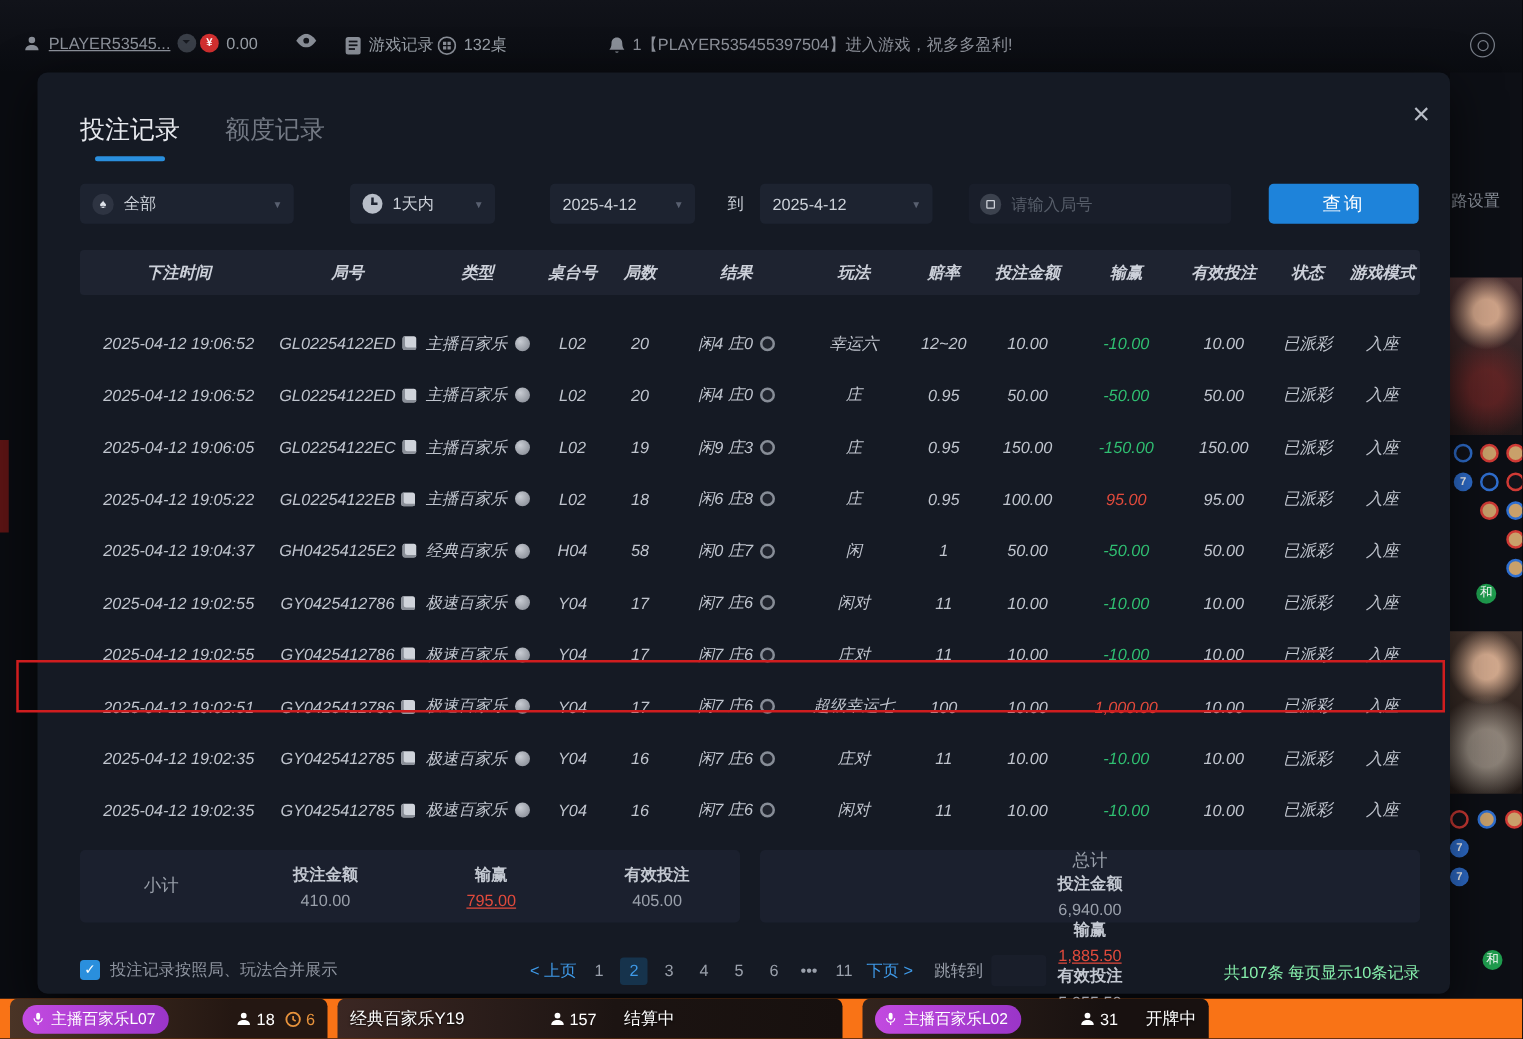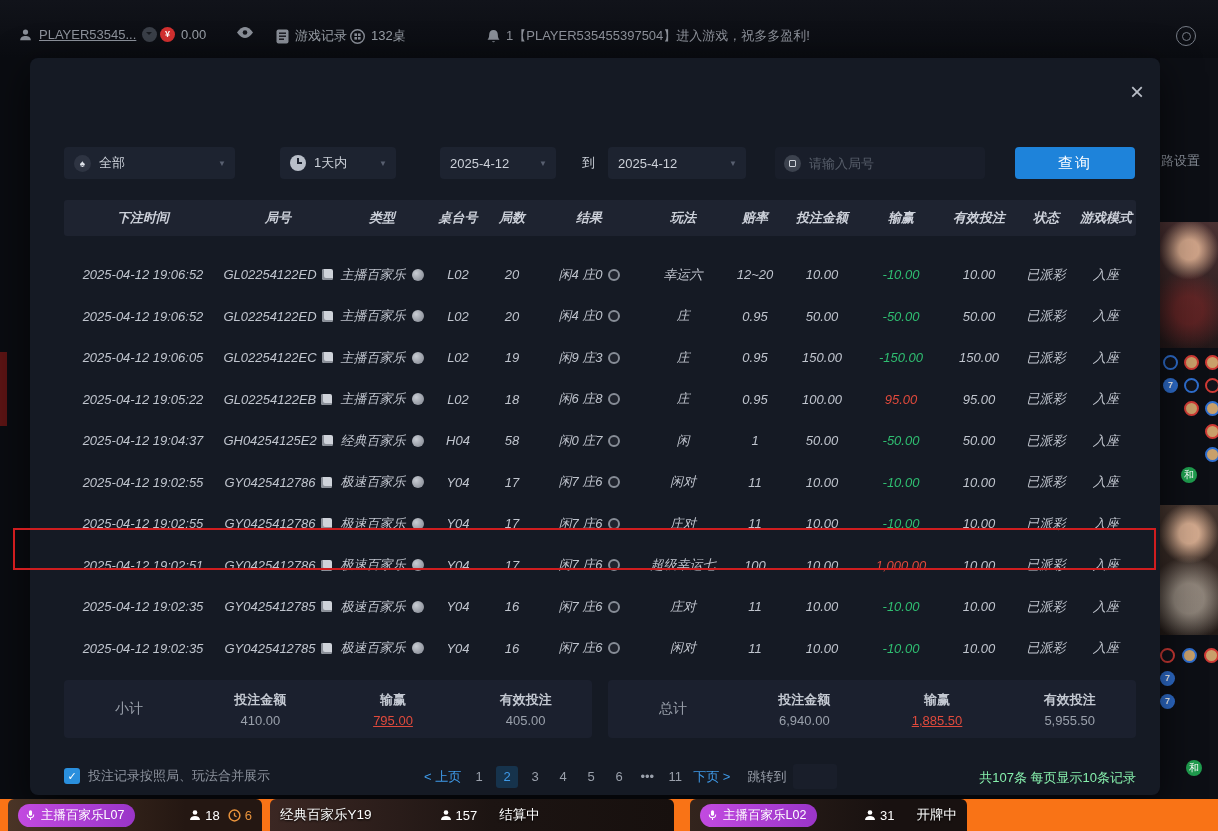--- a/index.html
+++ b/index.html
@@ -70,21 +70,21 @@
   .td .rinfo { display:inline-block; width:12px; height:12px; border-radius:50%; border:2.5px solid #878d97; background:#20242e; margin-left:5px; vertical-align:-2px; }
   .td.win  { color:#e14a3c; }
   .td.loss { color:#2fbe71; }
 
   
   .highlight-box { position:absolute; left:13px; top:528px; width:1143px; height:42px; border:2px solid #cf1d1f; z-index:60; pointer-events:none; }
 
   
   .sumrow { position:absolute; left:0; top:622px; width:1130px; }
   .sumbox { position:absolute; top:0; width:528px; height:58px; background:#1b202e; border-radius:4px; display:flex; align-items:center; }
-  .sumbox.left { left:34px; } .sumbox.right { left:578px; }
+  .sumbox.left { left:34px; } .sumbox.right { left:578px;flex-direction:column; }
   .sumlabel { width:130px; text-align:center; color:#9aa0ab; font-size:14px; }
   .sumcol { flex:1; text-align:center; }
   .sumhead { color:#c3c8d1; font-size:13px; font-weight:bold; }
   .sumval { color:#9aa0ab; font-size:13px; margin-top:4px; }
   .sumval.red { color:#e14a3c;text-decoration:underline; }
 
   
   .foot { position:absolute; left:0; top:706px; width:1130px; height:28px; }
   .merge { position:absolute; left:34px; top:3px; display:flex; align-items:center; gap:8px; }
   .cb { width:16px; height:16px; border-radius:3px; background:#2a8fdd; color:#fff; font-size:11px; line-height:16px; text-align:center; cursor:pointer; }
@@ -220,20 +220,29 @@
   <span class="bead bd-red-o" style="left:1160px; top:648px;"></span>
   <span class="bead bd-blue" style="left:1182px; top:648px;"></span>
   <span class="bead bd-red" style="left:1204px; top:648px;"></span>
   <span class="bead bd-b7" style="left:1160px; top:671px;">7</span>
   <span class="bead bd-b7" style="left:1160px; top:694px;">7</span>
   <span class="tie" style="left:1186px; top:760px;">和</span>
 
   <div class="modal">
     <div class="close-x">×</div>
 
+    <div class="tabs">
+      <div class="tab active">
+        <span>投注记录</span>
+        <i class="underline"></i>
+      </div>
+      <div class="tab">
+        <span>额度记录</span>
+      </div>
+    </div>
 
     <div class="filters">
       <div class="fld f-s1">
         <span class="ico-circle">♠</span>
         <span>全部</span>
         <span class="caret">▼</span>
       </div>
       <div class="fld f-s2">
         <span class="ico-clock"></span>
         <span>1天内</span>

